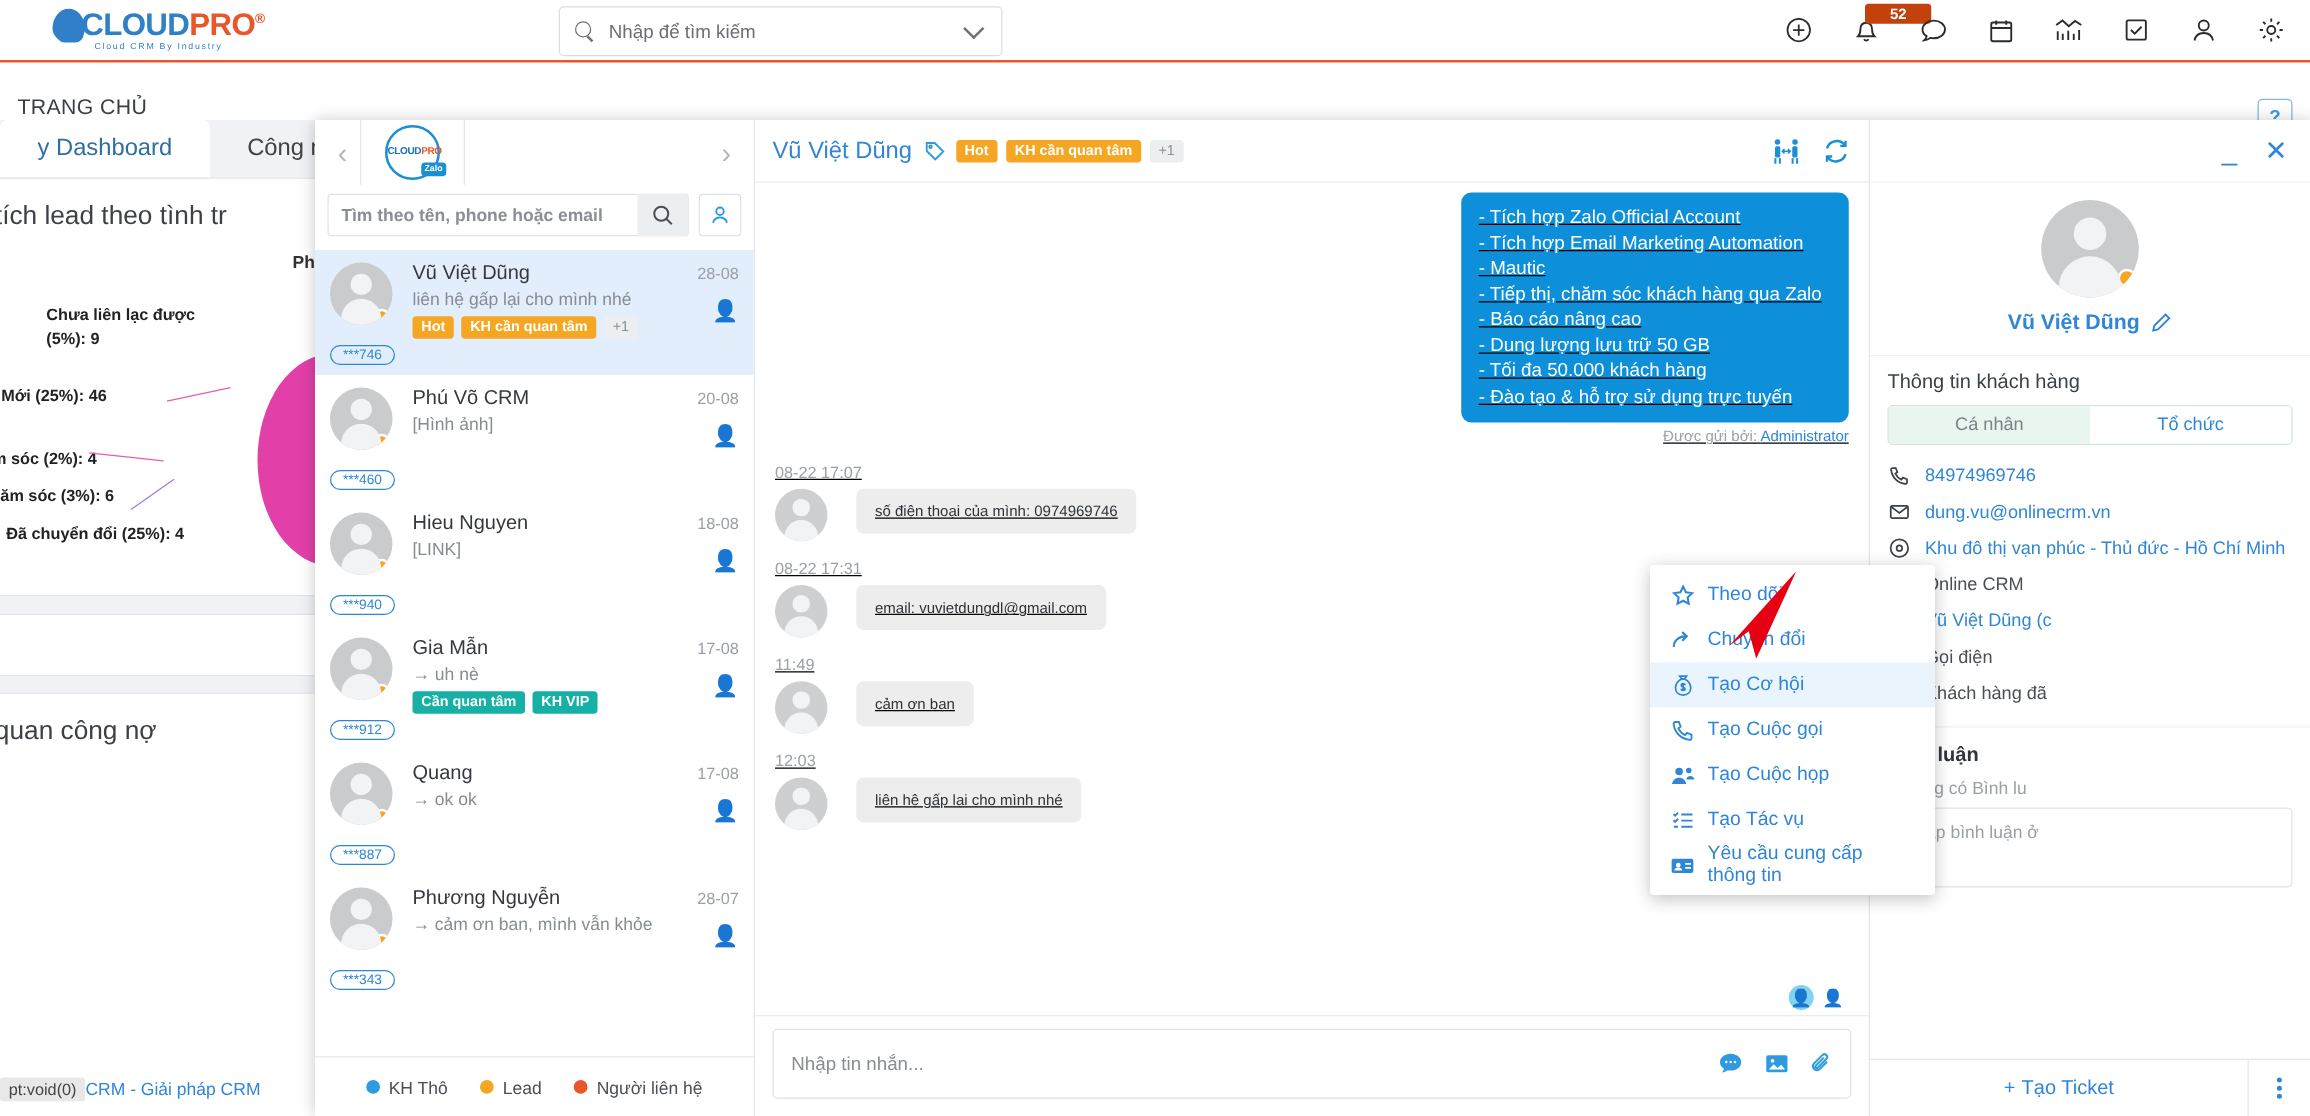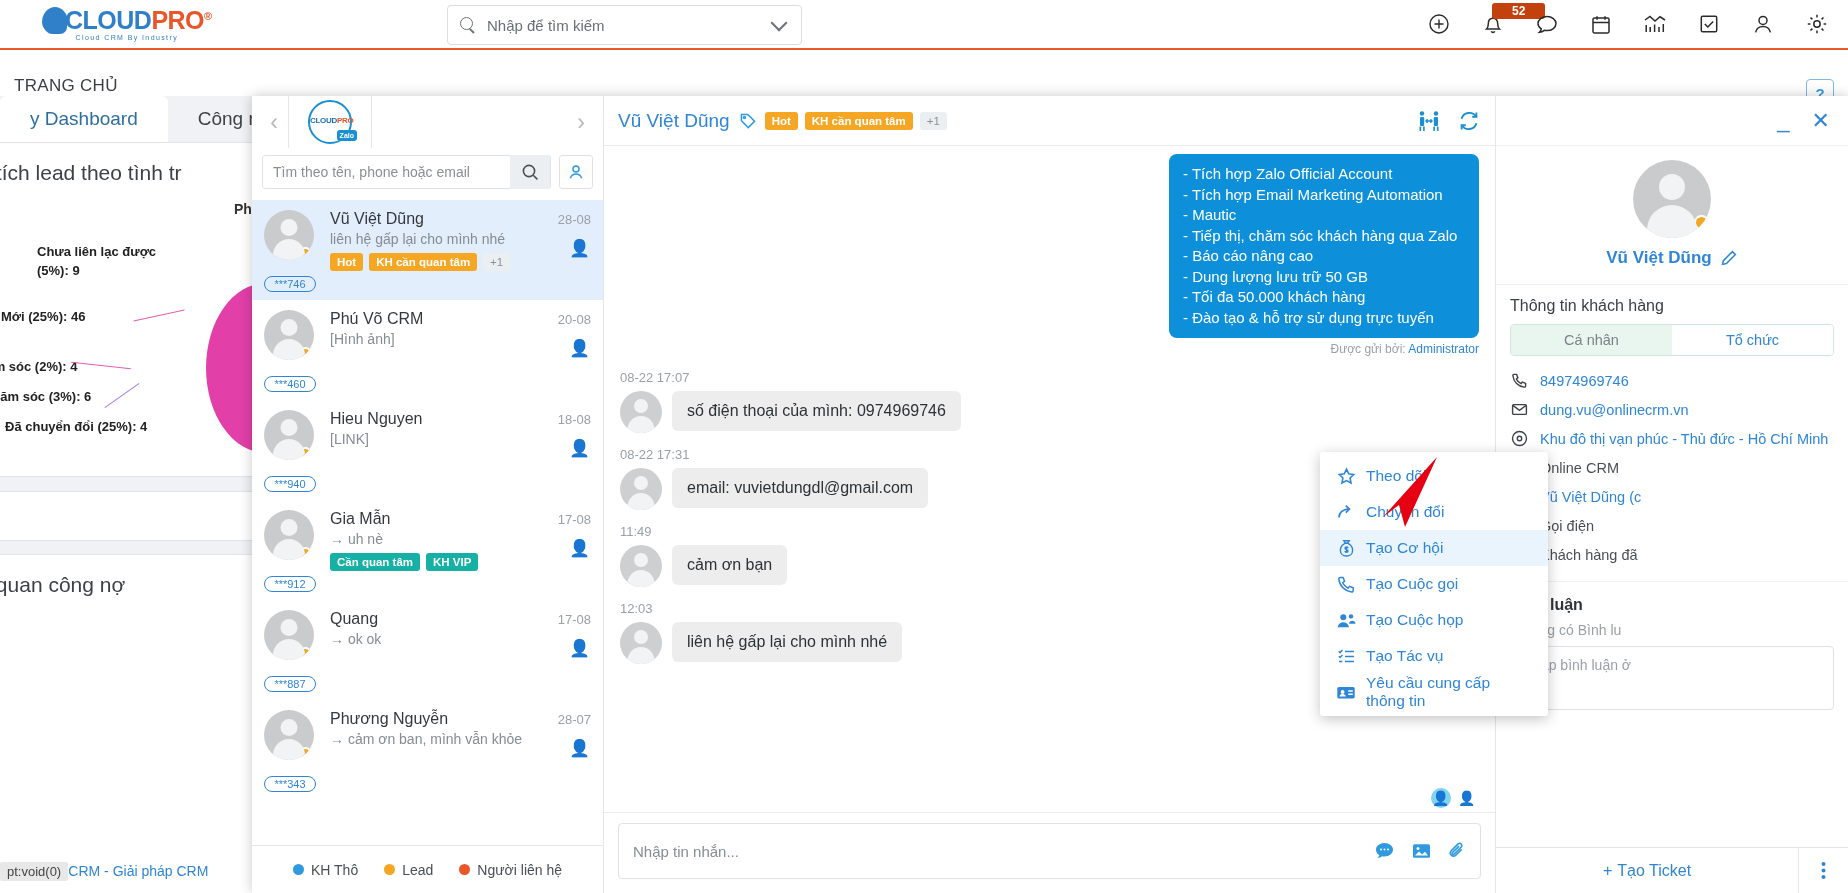--- a/index.html
+++ b/index.html
@@ -135,21 +135,21 @@
     border:2.5px solid #1a8fd1; background:#fff; overflow:hidden;
   }
   .oa-txt { position:absolute; left:6px; top:17px; font-size:8px; font-weight:bold; color:#1a6fb5; letter-spacing:-.3px;}
   .oa-txt .o2{ color:#e8562a; }
   .oa-zalo {
     position:absolute; right:-1px; bottom:4px; background:#1a8fd1; color:#fff;
     font-size:7px; font-weight:bold; padding:2px 3px; border-radius:3px;
   }
   .conv-search { height:52px; display:flex; align-items:center; gap:8px; padding:0 10px 4px 10px; }
   .cs-box { flex:1; height:34px; border:1px solid #dfe3e7; border-radius:3px; display:flex; align-items:center; }
-  .cs-input { flex:1; border:none; outline:none; padding:0 10px; font-size:14px; color:#6e7378; font-family:inherit;}
+  .cs-input { flex:1; border:none; outline:none; padding:0 10px; font-size:14px; color:#6e7378; font-family:inherit;font-weight:bold;}
   .cs-input::placeholder{ color:#8a8f95; }
   .cs-mag { width:40px; height:34px; background:#eceff2; display:flex; align-items:center; justify-content:center;}
   .cs-person { width:34px; height:34px; border:1px solid #dfe3e7; border-radius:3px; display:flex; align-items:center; justify-content:center; color:#2f9ae0;}
 
   .convlist { flex:1; overflow:hidden; }
   .convitem { padding:10px 12px 8px 12px; display:flex; gap:10px; position:relative; cursor:pointer; }
   .convitem.sel { background:#e3eefc; }
   .av-wrap { position:relative; flex:none; width:56px; }
   .avatar {
     width:50px; height:50px; border-radius:50%; background:#c9cbcd; position:relative; overflow:hidden;
@@ -180,33 +180,33 @@
   .lg { display:flex; align-items:center; gap:7px; }
   .lg i { width:11px; height:11px; border-radius:50%; display:inline-block; }
 
   
   .msgcol { flex:1; display:flex; flex-direction:column; border-right:1px solid #e4e7ea; min-width:0;}
   .msghead { height:50px; display:flex; align-items:center; padding:0 14px; border-bottom:1px solid #e9ecef; }
   .mh-name { font-size:19px; color:#2f86d6; margin-right:9px; }
   .mh-tagicon { color:#2f9ae0; font-size:17px; margin-right:8px; }
   .mh-icons { margin-left:auto; display:flex; gap:16px; color:#1a8fd1; }
 
-  .msgbody { flex:1; overflow:hidden; padding:8px 16px 0 16px; position:relative; }
+  .msgbody { flex:1; overflow:hidden; padding:8px 16px 0 16px; position:relative;text-decoration:underline; }
   .bubble-out {
     background:#0d8fd9; color:#fff; border-radius:8px; padding:10px 14px;
     font-size:15px; line-height:1.37; max-width:310px; margin-left:auto;
   }
   .sentby { text-align:right; font-size:12px; color:#9aa0a6; margin-top:4px; }
   .sentby b { color:#2f86d6; font-weight:normal; }
   .tstamp { font-size:13px; color:#9aa0a6; margin:14px 0 6px 0; }
   .row-in { display:flex; align-items:flex-start; gap:10px; margin-bottom:4px; }
   .av-sm { width:42px; height:42px; border-radius:50%; background:#cdcfd1; flex:none; position:relative; overflow:hidden;}
   .av-sm::before{content:"";position:absolute;left:50%;top:8px;width:14px;height:14px;background:#f2f3f4;border-radius:50%;transform:translateX(-50%);}
   .av-sm::after{content:"";position:absolute;left:50%;top:25px;width:27px;height:20px;background:#f2f3f4;border-radius:14px 14px 0 0;transform:translateX(-50%);}
-  .bubble-in { background:#ededed; color:#2d3237; border-radius:6px; padding:11px 15px; font-size:16px; }
+  .bubble-in { background:#ededed; color:#2d3237; border-radius:6px; padding:11px 15px; font-size:12px;margin-left:13px; }
 
   .seenrow { display:flex; justify-content:flex-end; gap:6px; padding:0 18px 4px 0; }
   .seen-av { width:20px; height:20px; border-radius:50%; font-size:14px; display:flex; align-items:center; justify-content:center; }
   .composer { border-top:1px solid #e9ecef; padding:10px 14px 14px 14px; }
   .comp-box { border:1px solid #dfe3e7; border-radius:4px; height:56px; display:flex; align-items:center; padding:0 14px; }
   .comp-input { flex:1; border:none; outline:none; font-size:15px; color:#888d93; font-family:inherit; background:transparent;}
   .comp-input::placeholder{ color:#888d93; }
   .comp-icons { display:flex; gap:16px; color:#2f9ae0; }
 
   

